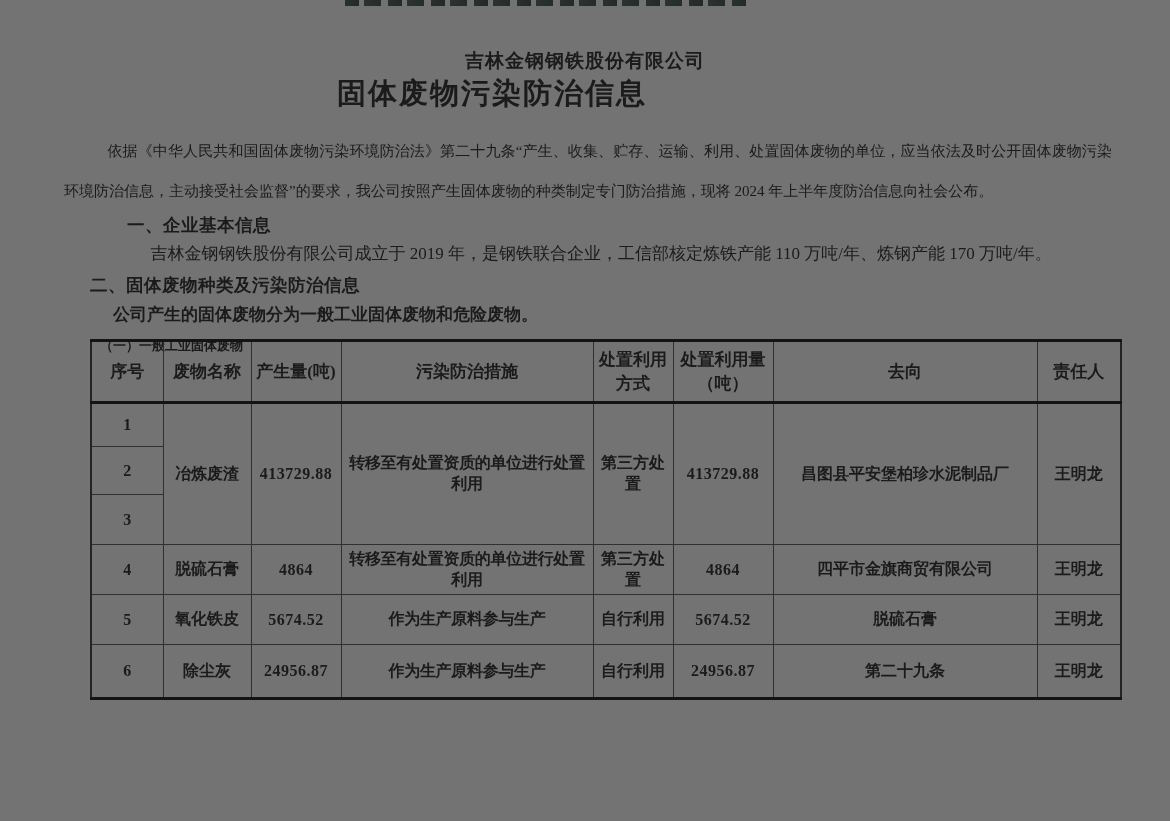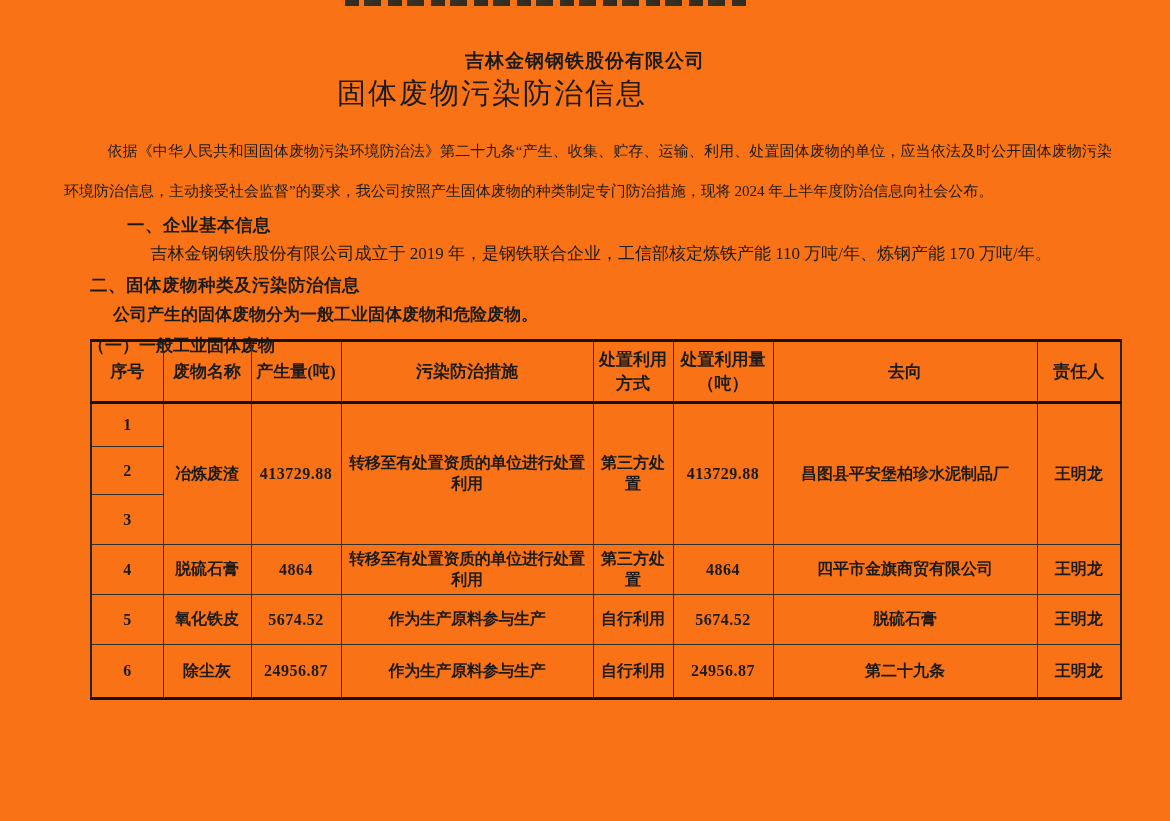--- a/index.html
+++ b/index.html
@@ -6,41 +6,41 @@
   body{
     width:1170px;height:821px;
     background:#ffffff;
     font-family:"Liberation Serif","DejaVu Serif",serif;
     color:#1b1b1b;
     -webkit-font-smoothing:antialiased;
   }
   .page{
     position:relative;
     width:1170px;height:821px;
-    background:#f97316;
+    background:#737373;
     overflow:hidden;
   }
   
   .scan-strip{
     position:absolute;left:345px;top:0;width:402px;height:6px;
     background:repeating-linear-gradient(90deg,
       #212a26 0px,#1a211e 14px,
       rgba(0,0,0,0) 14px,rgba(0,0,0,0) 19px,
       #232d29 19px,#1c2420 36px,
       rgba(0,0,0,0) 36px,rgba(0,0,0,0) 43px);
     opacity:.9;
   }
   .company{
     position:absolute;top:48px;left:0;width:1170px;
     text-align:center;font-size:19px;font-weight:bold;line-height:26px;
     letter-spacing:1px;
   }
   .doc-title{
     position:absolute;top:75px;left:0;width:984px;
-    text-align:center;font-size:29px;font-weight:normal;line-height:36px;
+    text-align:center;font-size:29px;font-weight:bold;line-height:36px;
     letter-spacing:2px;
   }
   .intro{
     position:absolute;top:131px;left:64px;width:1048px;
     font-size:15px;line-height:40px;text-align:justify;
     text-indent:2.9em;font-weight:500;
   }
   .h-sec{
     position:absolute;left:90px;
     font-size:17.5px;font-weight:bold;line-height:26px;
@@ -48,22 +48,22 @@
   }
   .h1{top:212px;margin-left:37px;}
   .h2{top:272px;}
   .body-line{
     position:absolute;left:90px;width:1030px;
     font-size:17px;line-height:26px;margin-left:23px;
   }
   .s1-body{top:241px;text-indent:2.2em;}
   .s2-body{top:302px;font-weight:bold;}
   .sub-head{
-    position:absolute;left:88px;top:334px;
-    font-size:17px;font-weight:bold;line-height:24px;
+    position:absolute;left:100px;top:334px;
+    font-size:13px;font-weight:bold;line-height:24px;
   }
   table.waste{
     position:absolute;left:90px;top:339px;
     border-collapse:collapse;table-layout:fixed;
     width:1030px;
   }
   table.waste td,table.waste th{
     border:1px solid #30302e;
     text-align:center;vertical-align:middle;
     padding:2px 3px;

